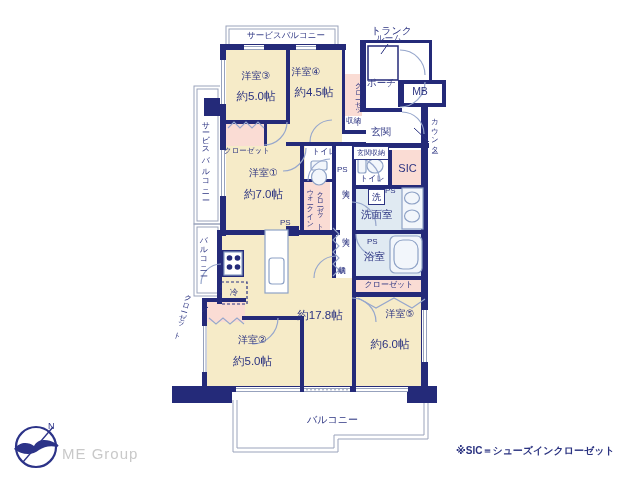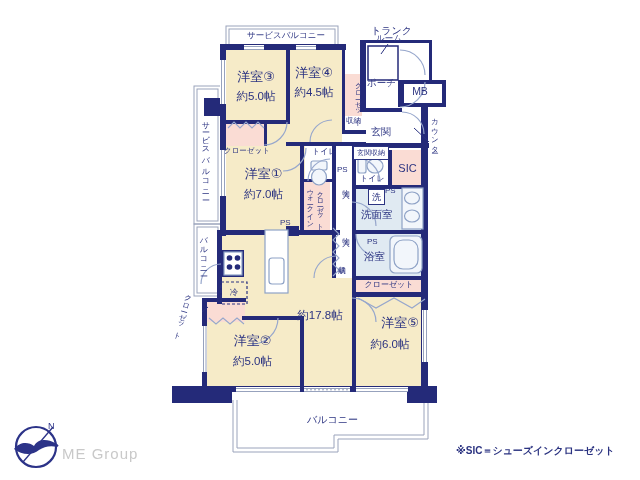--- a/index.html
+++ b/index.html
@@ -4,21 +4,21 @@
 <style>
   html,body{margin:0;padding:0;background:#fff}
   #stage{position:relative;width:640px;height:480px;background:#fff;overflow:hidden;
          font-family:"Liberation Sans","DejaVu Sans",sans-serif;padding-left:27px;}
   #plan-svg{position:absolute;left:0;top:0}
   .lbl{position:absolute;color:#2b3381;white-space:nowrap;line-height:1.12;}
   .c{text-align:center}
   .v{writing-mode:vertical-rl;text-orientation:upright;letter-spacing:1px}
   .vlr{writing-mode:vertical-lr;text-orientation:upright}
   .box{border:1px solid #2b3381;background:#fff;display:flex;align-items:center;justify-content:center}
-  .name{font-size:13px}
+  .name{font-size:10px}
   .size{font-size:11.5px}
 </style>
 </head>
 <body>
 
 <div id="stage">
 
 <svg id="plan-svg" width="640" height="480" viewBox="0 0 640 480">
 
   <g>
@@ -195,25 +195,25 @@
 <span class="lbl box" style="left:353px;top:146px;width:34px;height:12px;font-size:7px">玄関収納</span>
 <span class="lbl c" style="left:391px;top:162px;width:33px;font-size:11px">SIC</span>
 <span class="lbl" style="left:360px;top:175px;font-size:8px">トイレ</span>
 <span class="lbl" style="left:312px;top:148px;font-size:8px">トイレ</span>
 <span class="lbl box" style="left:368px;top:189px;width:15px;height:14px;font-size:9px">洗</span>
 <span class="lbl" style="left:385px;top:187px;font-size:8px">PS</span>
 <span class="lbl" style="left:361px;top:209px;font-size:10.5px">洗面室</span>
 <span class="lbl" style="left:367px;top:238px;font-size:8px">PS</span>
 <span class="lbl" style="left:364px;top:251px;font-size:10.5px">浴室</span>
 <span class="lbl c" style="left:352px;top:281px;width:74px;font-size:8px">クローゼット</span>
-<span class="lbl c name" style="left:356px;top:316px;width:88px">洋室⑤</span>
+<span class="lbl c name" style="left:356px;top:308px;width:88px">洋室⑤</span>
 <span class="lbl c size" style="left:356px;top:338px;width:68px">約6.0帖</span>
 <span class="lbl c name" style="left:226px;top:70px;width:60px">洋室③</span>
 <span class="lbl c size" style="left:226px;top:90px;width:60px">約5.0帖</span>
-<span class="lbl c name" style="left:288px;top:66px;width:52px">洋室④</span>
+<span class="lbl c name" style="left:280px;top:66px;width:52px">洋室④</span>
 <span class="lbl c size" style="left:288px;top:86px;width:52px">約4.5帖</span>
 <span class="lbl v" style="left:344px;top:77px;width:19px;height:27px;font-size:7px;line-height:9px">クローゼット</span>
 <span class="lbl c" style="left:343px;top:117px;width:21px;font-size:7.5px">収納</span>
 <span class="lbl c name" style="left:226px;top:167px;width:75px">洋室①</span>
 <span class="lbl c size" style="left:226px;top:188px;width:75px">約7.0帖</span>
 <span class="lbl" style="left:224px;top:147px;font-size:7.5px">クローゼット</span>
 <span class="lbl" style="left:280px;top:219px;font-size:8px">PS</span>
 <span class="lbl vlr" style="left:306px;top:184px;font-size:7px">ウォークイン</span>
 <span class="lbl vlr" style="left:316px;top:186px;font-size:7px">クローゼット</span>
 <span class="lbl" style="left:337px;top:166px;font-size:8px">PS</span>

